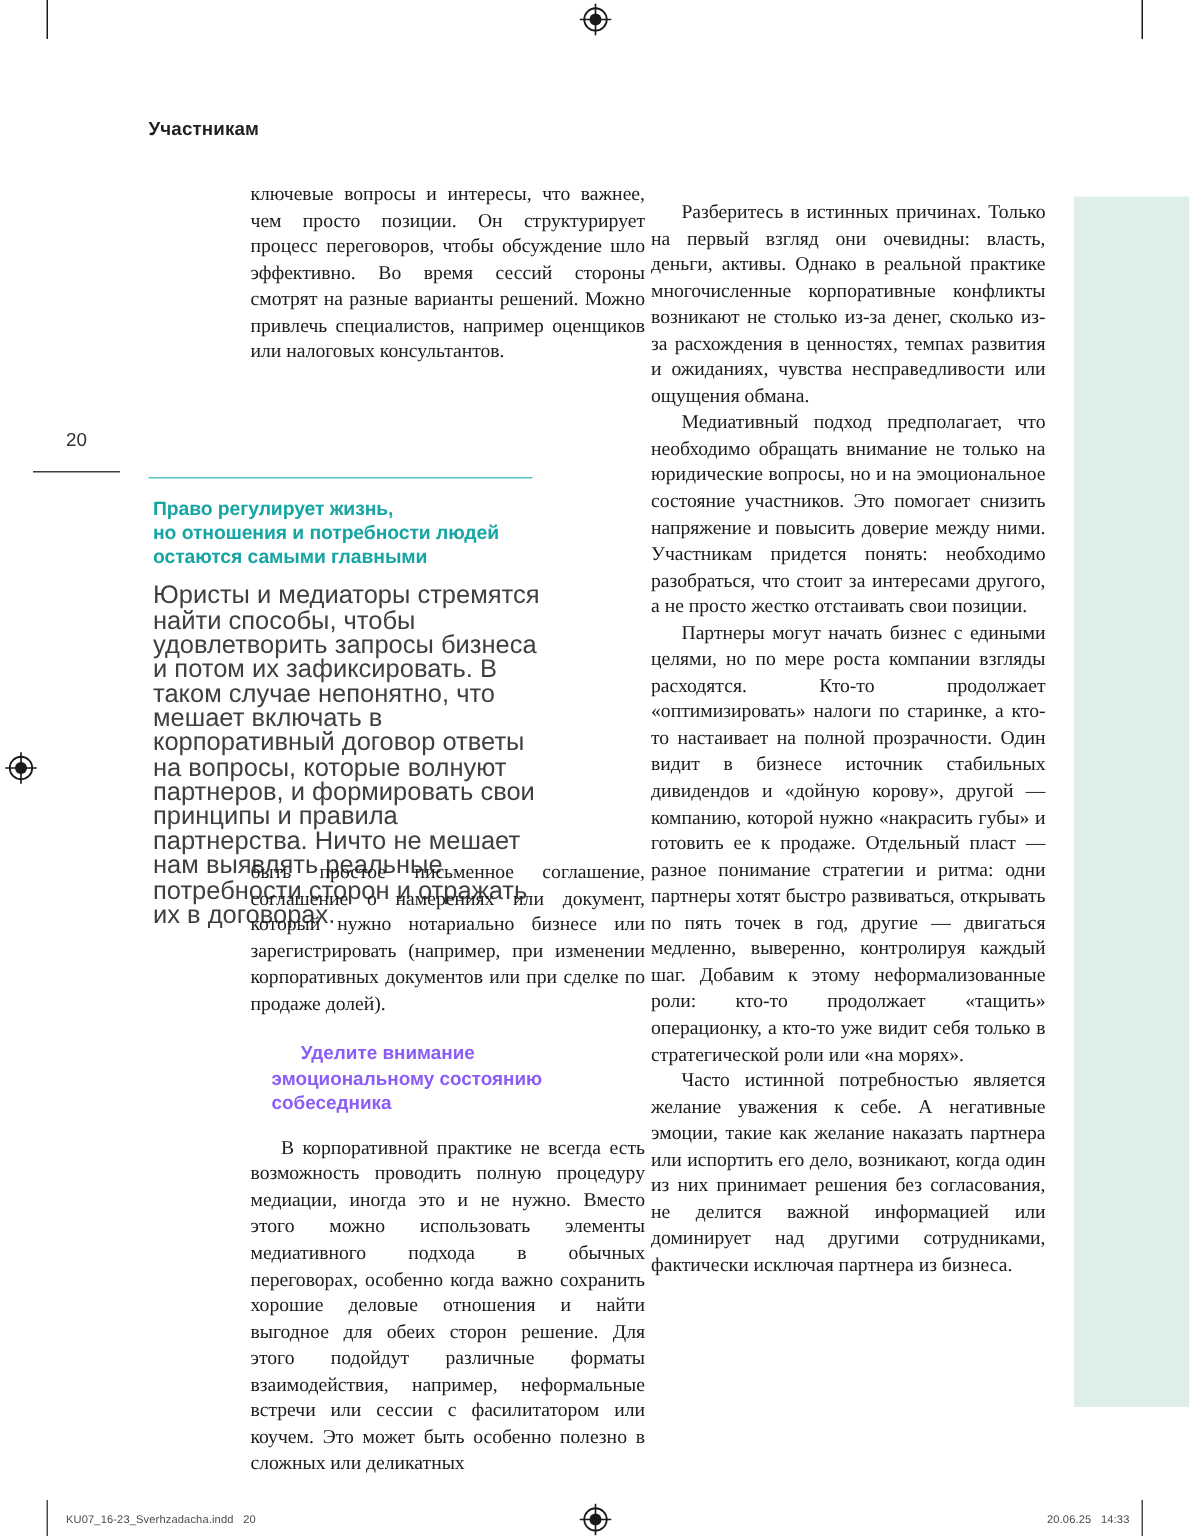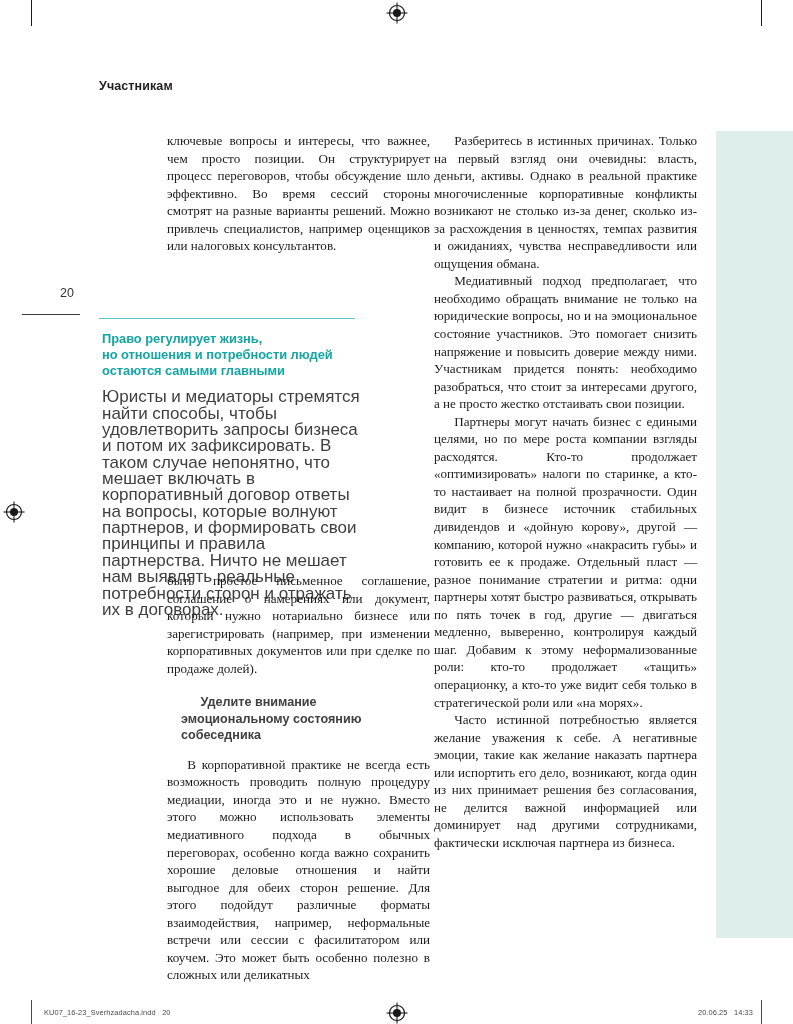--- a/index.html
+++ b/index.html
@@ -35,21 +35,21 @@
     top: 79px;
     font-family: "Liberation Sans", sans-serif;
     font-weight: bold;
     font-size: 12.5px;
     letter-spacing: 0.1px;
     color: #231f20;
   }
 
   .folio {
     position: absolute;
-    left: 60px;
+    left: 44px;
     top: 286px;
     font-family: "Liberation Sans", sans-serif;
     font-size: 12.5px;
     color: #333333;
   }
   .folio-rule {
     position: absolute;
     left: 22px;
     top: 314px;
     width: 58px;
@@ -72,38 +72,38 @@
     position: absolute;
     width: 263px;
     font-family: "Liberation Serif", serif;
     font-size: 13.1px;
     line-height: 17.55px;
     color: #1b1b1b;
     text-align: justify;
     text-justify: inter-word;
     hyphens: manual;
   }
-  .col-left  { left: 167px; top: 132px; }
+  .col-left  { left: 167px; top: 120px; }
   .col-left-2 { left: 167px; top: 572px; }
   .col-right { left: 434px; top: 132px; }
 
   .col p {
     margin: 0;
     text-indent: 1.55em;
   }
   .col p.no-indent { text-indent: 0; }
   .col p + p { margin-top: 0; }
 
   
   .subhead {
     font-family: "Liberation Sans", sans-serif;
     font-weight: bold;
     font-size: 12.6px;
     line-height: 16.5px;
-    color: #404040;
+    color: #8b5cf6;
     text-align: left;
     text-indent: 0;
     margin: 17px 0 12px 0 !important;
     padding-left: 14px;
   }
 
   
   .pull-rule {
     position: absolute;
     left: 99px;

